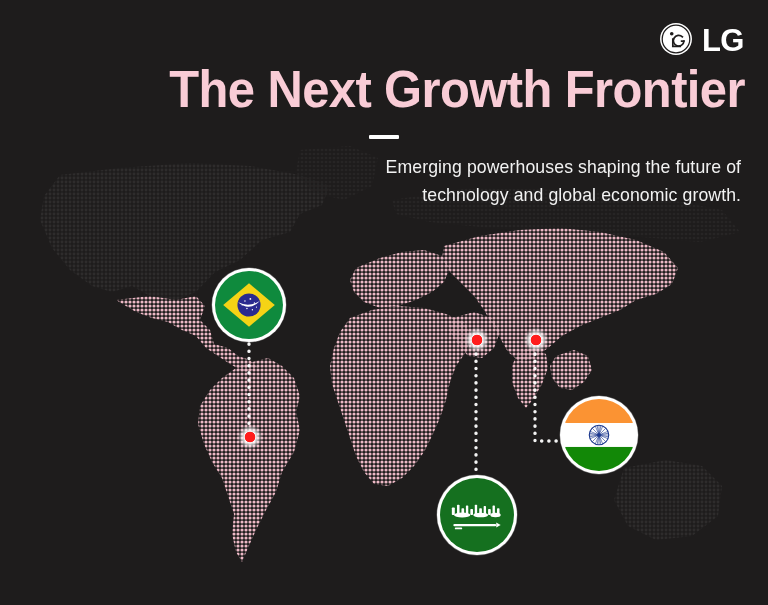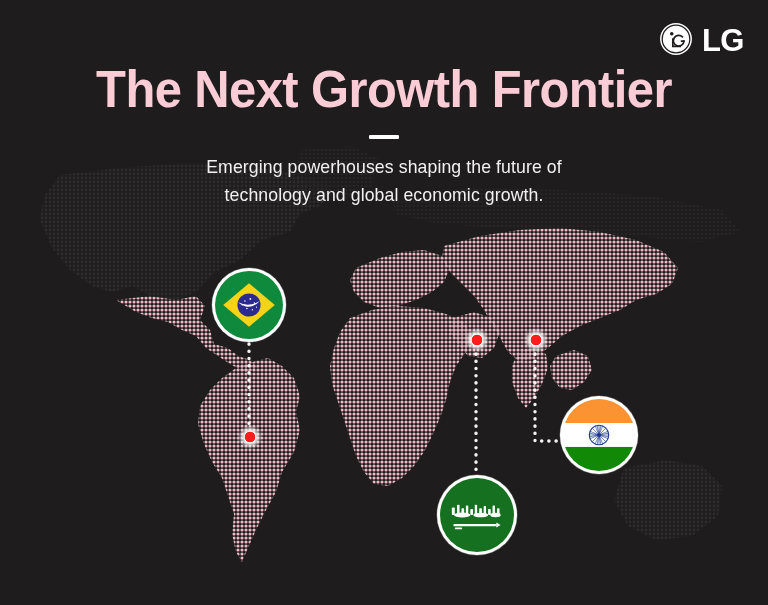--- a/index.html
+++ b/index.html
@@ -50,21 +50,21 @@
     font-family: "Liberation Sans", sans-serif;
   }
 
   
   .header {
     position: absolute;
     left: 0;
     right: 0;
     top: 62px;
     z-index: 30;
-    text-align: center;
+    text-align: right;
   }
   .title {
     margin: 0;
     color: #f9ccd6;
     font-size: 52px;
     font-weight: 700;
     letter-spacing: -0.6px;
     line-height: 1.06;
     transform: scaleX(0.94);
     transform-origin: center;

